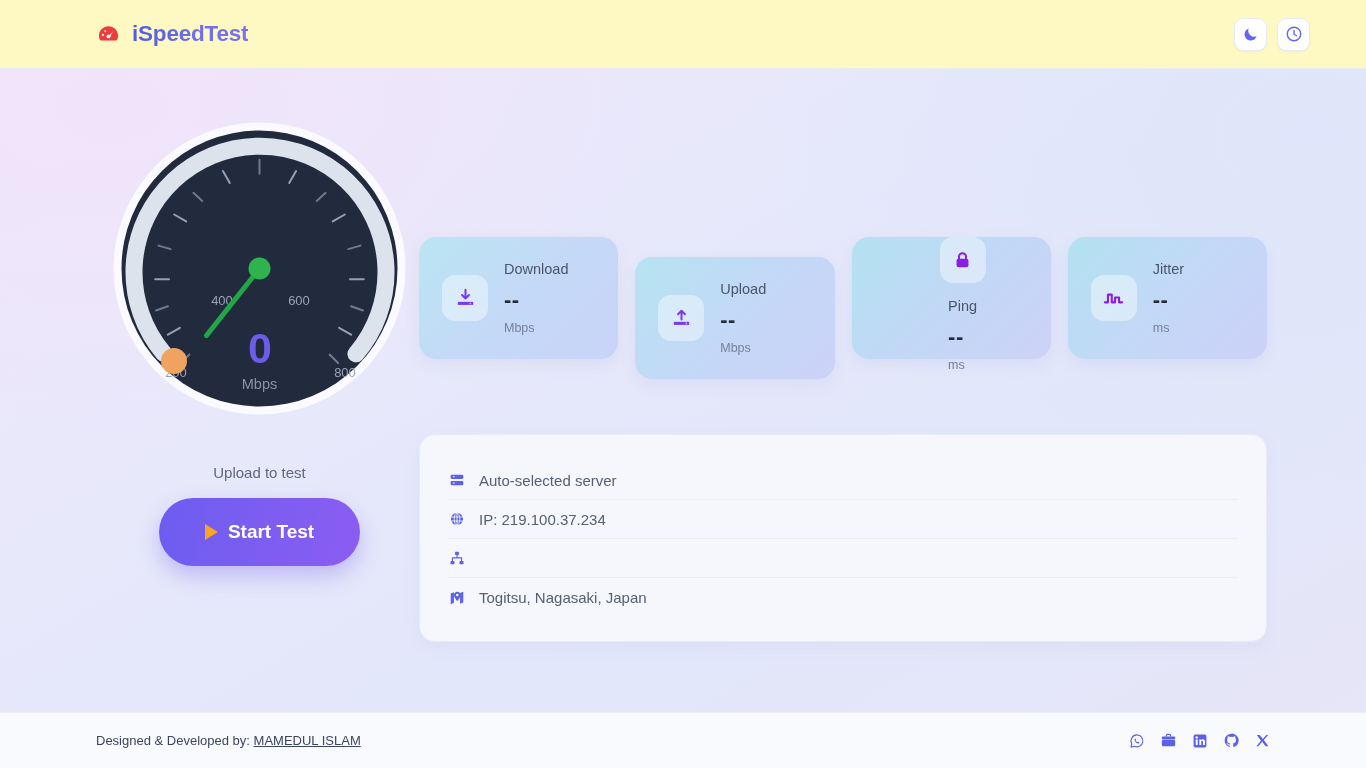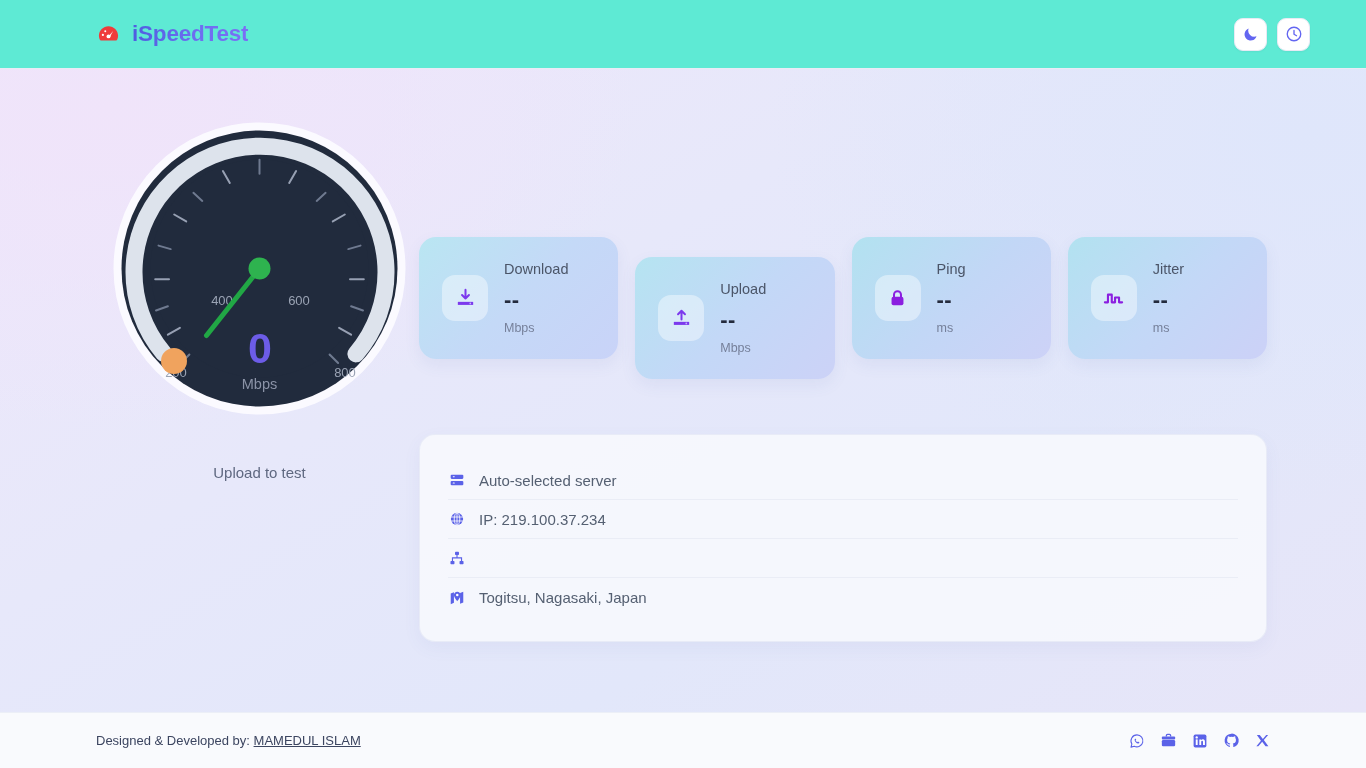--- a/index.html
+++ b/index.html
@@ -22,21 +22,21 @@
     width: 1366px;
     height: 768px;
     display: flex;
     flex-direction: column;
     position: relative;
   }
 
   
   .header {
     height: 69px;
-    background: #5eead4;
+    background: #fef9c3;
     border-bottom: 1px solid #e9ecf5;
     display: flex;
     align-items: center;
     justify-content: space-between;
     padding: 0 56px 0 96px;
     flex: none;
     position: relative;
     z-index: 5;
   }
 
@@ -186,21 +186,21 @@
     height: 122px;
     border-radius: 17px;
     padding: 0 0 0 23px;
     display: flex;
     align-items: center;
     gap: 16px;
     box-shadow: 0 6px 16px rgba(80,100,170,.08);
   }
   .m-download { background: linear-gradient(135deg, #b9e6f2 0%, #c4d9f7 50%, #c9d3f8 100%); }
   .m-upload   { background: linear-gradient(135deg, #b5e4f1 0%, #c3d8f7 50%, #ccd2f7 100%); margin-top: 20px; }
-  .m-ping     { background: linear-gradient(135deg, #b2e2f0 0%, #c2d7f6 52%, #cdd2f7 100%); }
+  .m-ping     { background: linear-gradient(135deg, #b2e2f0 0%, #c2d7f6 52%, #cdd2f7 100%); flex-direction: column; }
   .m-jitter   { background: linear-gradient(135deg, #b2e2f0 0%, #c3d8f7 52%, #ccd1f7 100%); }
 
   .metric-icon {
     width: 46px;
     height: 46px;
     border-radius: 13px;
     background: rgba(255,255,255,.42);
     display: flex;
     align-items: center;
     justify-content: center;
@@ -375,20 +375,24 @@
           </svg>
 
           <div class="gauge-center">
             <div class="gauge-value">0</div>
             <div class="gauge-unit">Mbps</div>
           </div>
         </div>
 
         <div class="status-text">Upload to test</div>
 
+        <button class="start-btn">
+          <span class="play-tri"></span>
+          <span>Start Test</span>
+        </button>
       </div>
 
       <div class="metrics">
 
         <div class="metric-card m-download">
           <div class="metric-icon">
             <svg width="23" height="23" viewBox="0 0 24 24">
               <path d="M12 3v9m0 0 3.6-3.6M12 12 8.4 8.4" fill="none" stroke="#7c3aed" stroke-width="2.1" stroke-linecap="round" stroke-linejoin="round"></path>
               <path d="M4 15.5h16v3.2H4z" fill="#7c3aed"></path>
               <circle cx="17" cy="17.1" r="0.9" fill="#c4b5fd"></circle>

